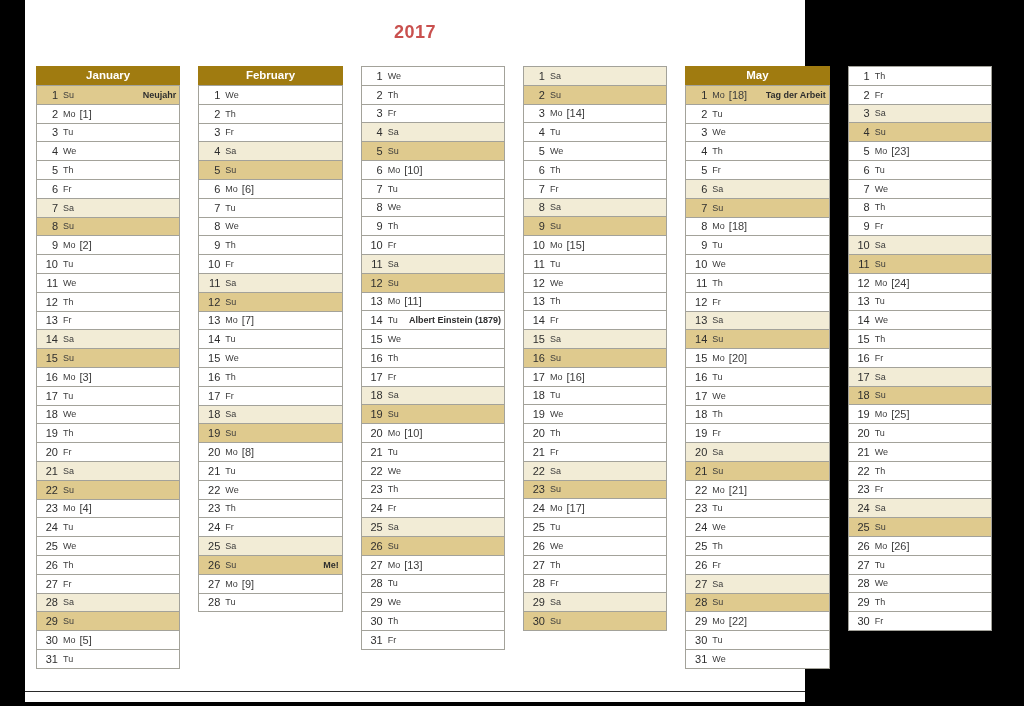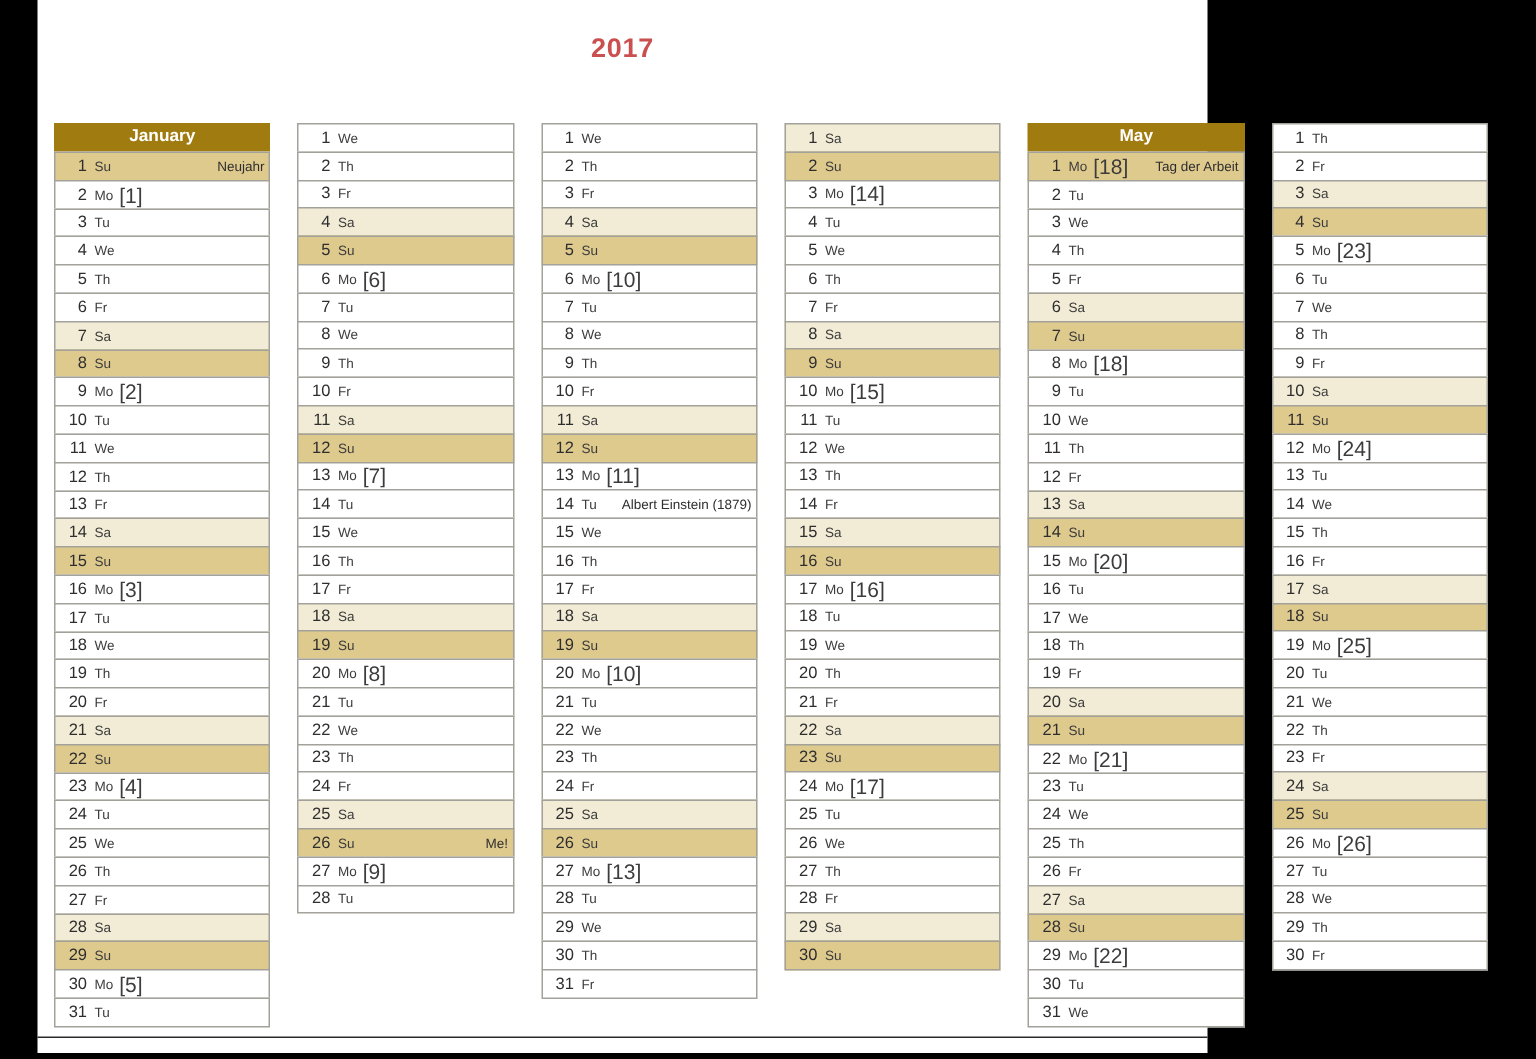--- a/index.html
+++ b/index.html
@@ -16,21 +16,21 @@
     background:#fff;
   }
   .title{
     position:absolute;top:22px;left:0;width:100%;
     text-align:center;
     font-size:18px;font-weight:bold;
     color:var(--title-color,#c9504e);
     letter-spacing:0.5px;
   }
   .grid{
-    position:absolute;left:11px;top:82px;width:956px;
+    position:absolute;left:11px;top:66px;width:956px;
     display:flex;gap:18px;align-items:flex-start;
   }
   .month-column{flex:1;min-width:0;}
   .month-header{
     height:19px;line-height:19px;
     background:var(--header-bg,#a07b10);
     color:#fff;font-size:11.5px;font-weight:bold;
     text-align:center;
   }
   .row{
@@ -40,25 +40,25 @@
     background:#fff;
   }
   .row + .row{margin-top:-1px;}
   .row.sat{background:var(--sat-bg,#f2ecd6);}
   .row.sun{background:var(--sun-bg,#dfca8e);}
   .num{
     flex:0 0 auto;width:21px;text-align:right;
     font-size:11px;color:#2e2e2e;
   }
   .dw{font-size:9px;color:#3c3c3c;margin-left:5px;}
-  .wk{font-size:14px;color:#3c3c3c;margin-left:4px;}
+  .wk{font-size:11px;color:#3c3c3c;margin-left:4px;}
   .note{
     font-size:9px;color:#2e2e2e;
     margin-left:auto;padding-right:3px;
-    white-space:nowrap;overflow:hidden;
+    white-space:nowrap;overflow:hidden;font-weight:bold;
   }
   .footer-line{
     position:absolute;left:0;top:691px;width:100%;
     border-top:1.6px solid #2a2a2a;
   }
 </style>
 </head>
 <body>
 
 <div class="page">
@@ -191,20 +191,21 @@
           <span class="num">30</span>
           <span class="dw">Mo</span>
           <span class="wk">[5]</span>
         </div>
         <div class="row">
           <span class="num">31</span>
           <span class="dw">Tu</span>
         </div>
       </div>
       <div class="month-column">
+        <div class="month-header">February</div>
         <div class="row">
           <span class="num">1</span>
           <span class="dw">We</span>
         </div>
         <div class="row">
           <span class="num">2</span>
           <span class="dw">Th</span>
         </div>
         <div class="row">
           <span class="num">3</span>

